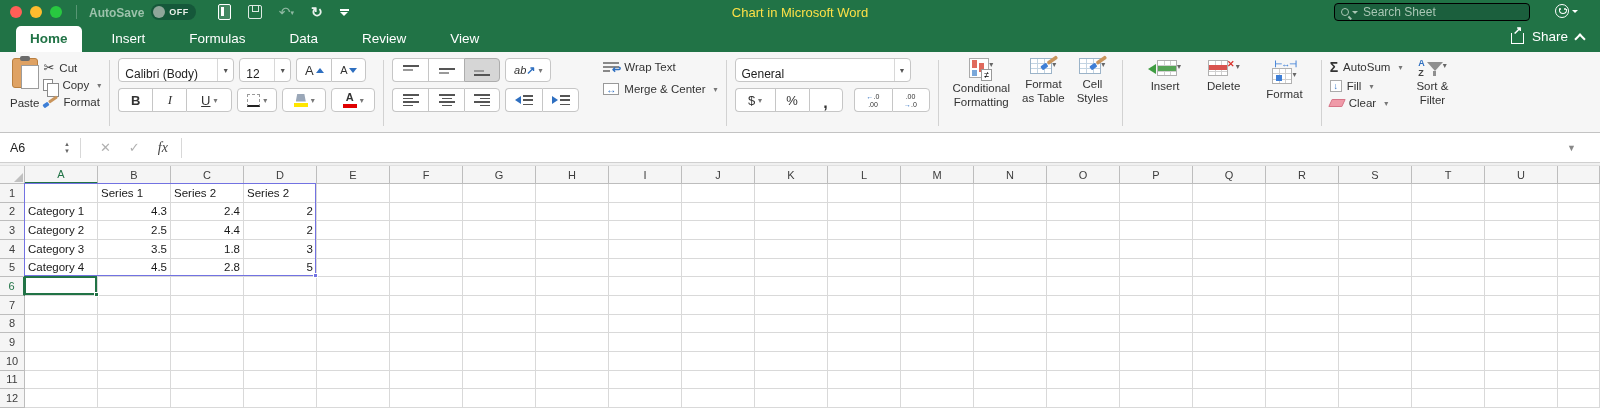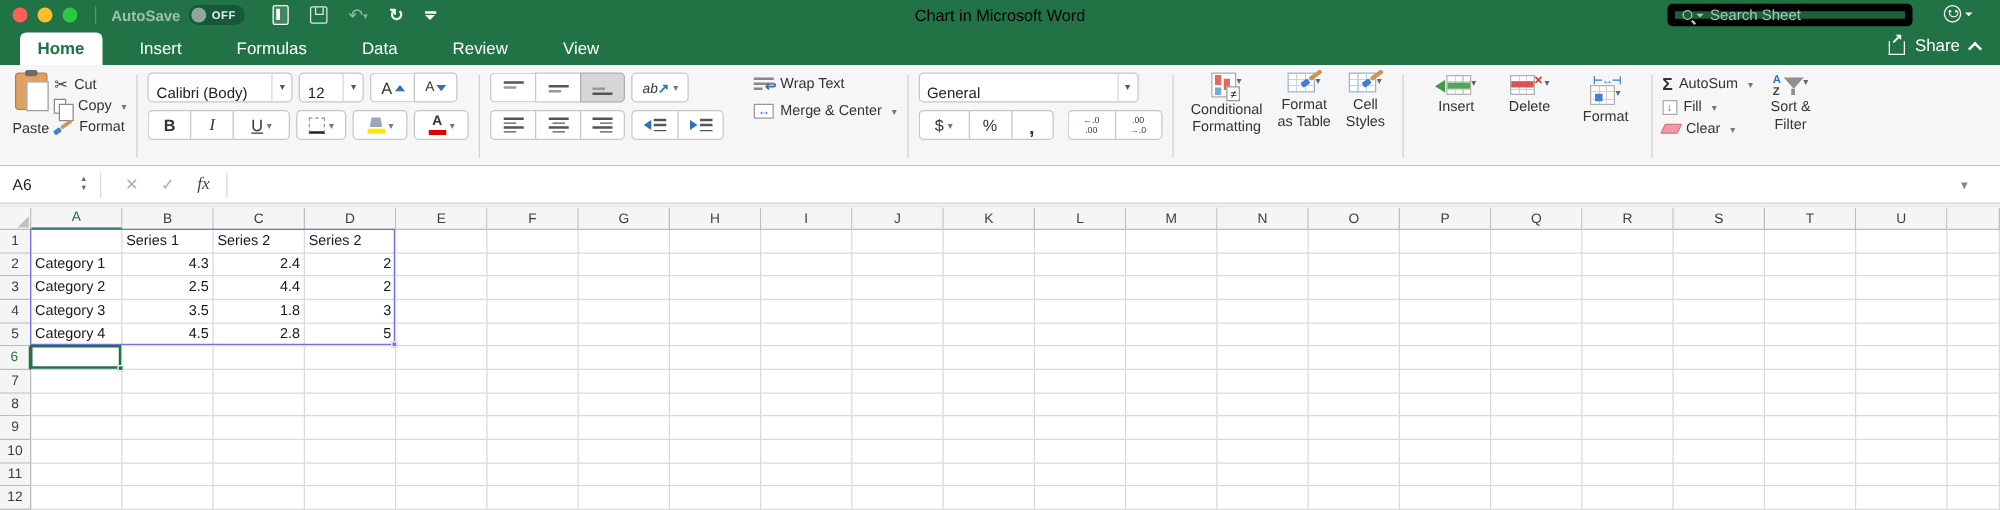--- a/index.html
+++ b/index.html
@@ -21,22 +21,22 @@
   .doc-ic { width:13px; height:16px; border:1.5px solid #fff; border-radius:2px; position:relative; background:rgba(255,255,255,.15);}
   .doc-ic:before { content:""; position:absolute; left:2px; top:2px; width:3px; height:9px; background:#fff; }
   .save-ic { width:14px; height:14px; border:1.5px solid rgba(255,255,255,.85); border-radius:2px; position:relative; }
   .save-ic:before { content:""; position:absolute; left:3px; top:0; width:5px; height:5px; border:1.5px solid rgba(255,255,255,.85); border-top:none; }
   .undo { color:rgba(255,255,255,.5); font-size:14px; }
   .undo .mini-caret { font-size:7px; vertical-align:2px; }
   .redo { color:rgba(255,255,255,.9); font-size:14px; font-weight:700; }
   .custom-ic { display:inline-flex; flex-direction:column; align-items:center; }
   .custom-ic .bar { width:9px; height:2px; background:#fff; margin-bottom:1px; }
   .custom-ic .tri { width:0; height:0; border-left:4px solid transparent; border-right:4px solid transparent; border-top:4px solid #fff; }
-  .tb-title { position:absolute; left:0; right:0; text-align:center; color:#000000; font-size:13px; font-weight:500; pointer-events:none; }
-  .searchbox { position:absolute; right:70px; top:3px; width:196px; height:18px; background:#1b5f3d; border:6px solid #000000; border-radius:4px; display:flex; align-items:center; padding:0 6px; gap:3px; }
+  .tb-title { position:absolute; left:0; right:0; text-align:center; color:#fde047; font-size:13px; font-weight:500; pointer-events:none; }
+  .searchbox { position:absolute; right:70px; top:3px; width:196px; height:18px; background:#1b5f3d; border:1px solid #000000; border-radius:4px; display:flex; align-items:center; padding:0 6px; gap:3px; }
   .mag { width:8px; height:8px; border:1.5px solid #a9c6b4; border-radius:50%; position:relative; }
   .mag:after { content:""; position:absolute; width:4px; height:1.5px; background:#a9c6b4; transform:rotate(45deg); left:6px; top:8px; }
   .mag-caret { width:0; height:0; border-left:3px solid transparent; border-right:3px solid transparent; border-top:3px solid #a9c6b4; margin-right:2px;}
   .searchbox input { background:transparent; border:none; outline:none; color:#cfe0d5; font-size:12px; width:150px; font-family:"Liberation Sans",sans-serif;}
   .searchbox input::placeholder { color:#a9c6b4; }
   .smiley-wrap { position:absolute; right:22px; top:4px; display:flex; align-items:center; gap:3px;}
   .smiley { width:14px; height:14px; border:1.5px solid #fff; border-radius:50%; position:relative; }
   .smiley:before { content:""; position:absolute; left:2.5px; top:3px; width:2px; height:2px; background:#fff; border-radius:50%; box-shadow:5px 0 0 #fff; }
   .smiley:after { content:""; position:absolute; left:2.5px; top:4px; width:6px; height:4px; border:1.5px solid #fff; border-top:none; border-radius:0 0 6px 6px; }
   .smiley-caret { width:0;height:0;border-left:3px solid transparent;border-right:3px solid transparent;border-top:3px solid #fff; }

